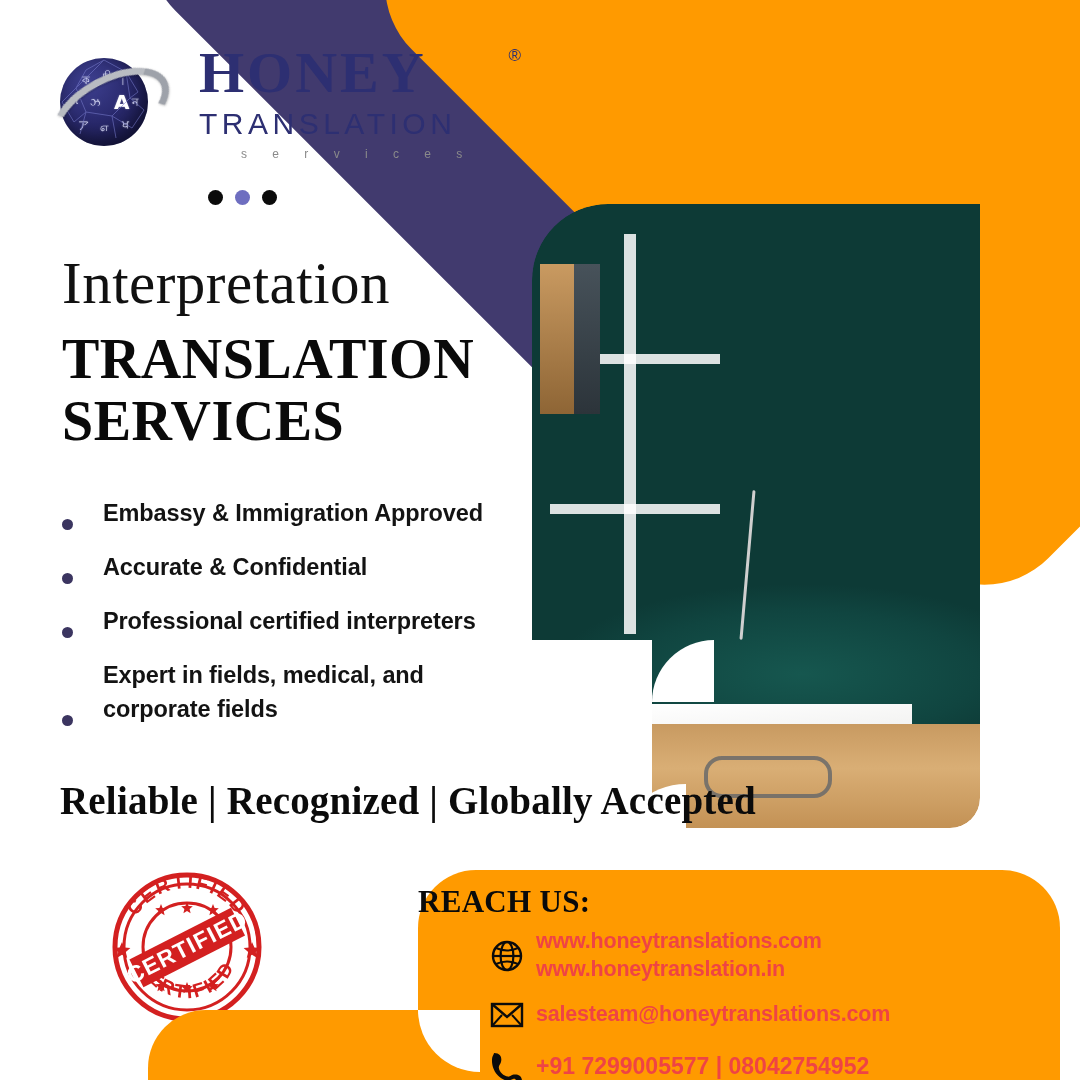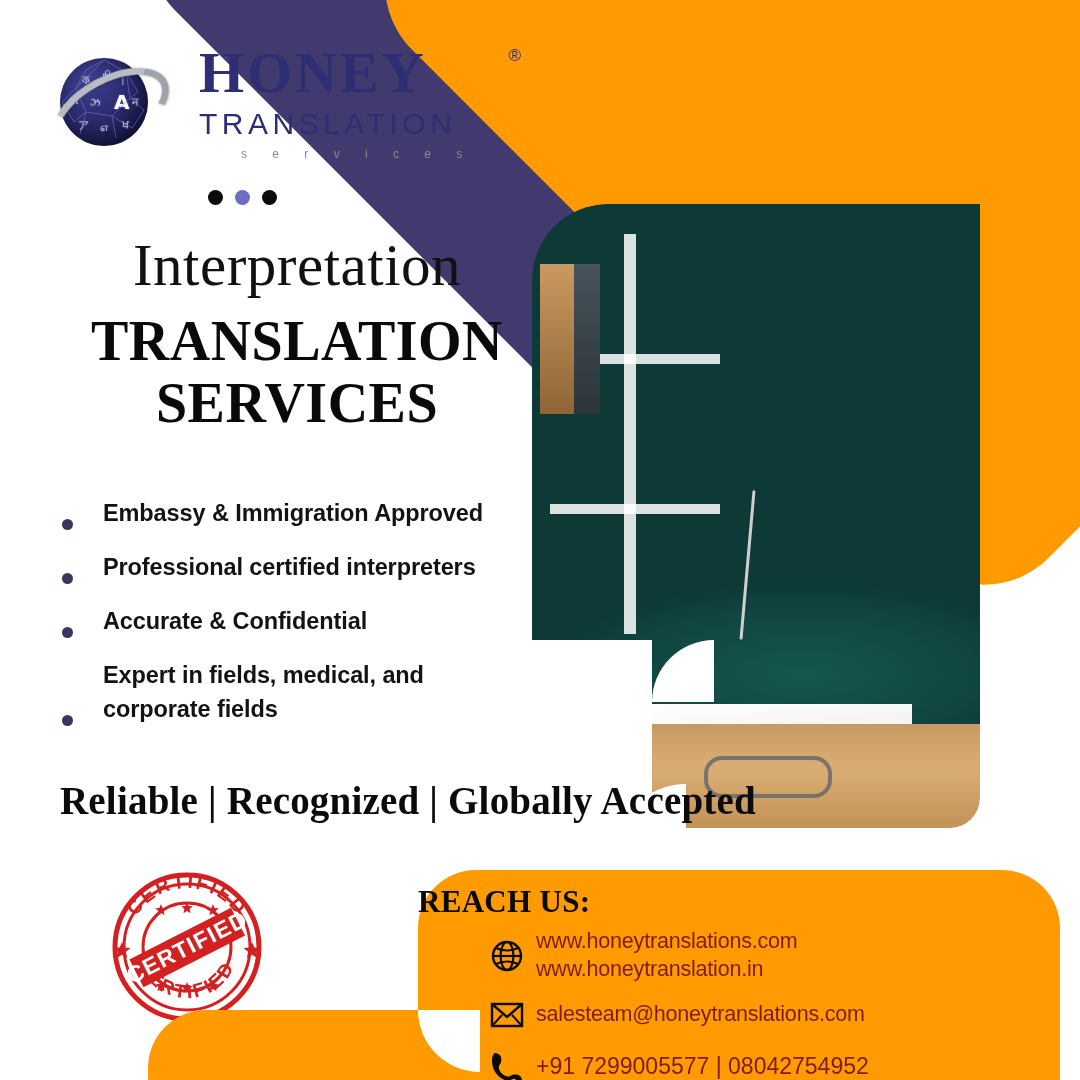--- a/index.html
+++ b/index.html
@@ -177,21 +177,21 @@
   }
   .logo-services{
     font-family:"Liberation Sans", sans-serif;
     font-size:12px;letter-spacing:11px;color:#8a8a8a;margin-top:6px;padding-left:42px;
   }
   .dots{position:absolute;left:208px;top:190px;display:flex;gap:12px;align-items:center;}
   .dot{width:15px;height:15px;border-radius:50%;background:#0b0b0b;}
   .dot.mid{background:#6e6ec0;}
 
   
-  .headline{position:absolute;left:62px;top:236px;width:470px;text-align:center;}
+  .headline{position:absolute;left:62px;top:254px;width:470px;}
   .h-script{
     font-family:"Liberation Serif", serif;
     font-weight:400;
     font-size:59px;
     color:#111111;
     letter-spacing:.5px;
     line-height:1;
   }
   .h-bold{
     font-family:"Liberation Serif", serif;
@@ -261,23 +261,23 @@
     font-size:31px;
     color:#0a0a0a;
     letter-spacing:.3px;
   }
   .contact-list{position:absolute;left:490px;top:928px;width:560px;}
   .contact-row{display:flex;align-items:center;margin-bottom:12px;}
   .c-icon{flex:0 0 auto;width:46px;height:40px;display:flex;align-items:center;justify-content:flex-start;}
   .c-icon svg{display:block;}
   .c-text{
     font-family:"Liberation Sans", sans-serif;
-    font-weight:400;
+    font-weight:700;
     font-size:21.5px;
-    color:#7f1d1d;
+    color:#ef4444;
     line-height:1.28;
     letter-spacing:-.2px;
   }
   .c-text .line{display:block;}
   .phone-row .c-text{font-size:23px;letter-spacing:0;}
   :root{
     --orange:#FF9A00;
     --purple:#413A6E;
   }
 </style>
@@ -351,25 +351,25 @@
     <div class="h-bold" style="margin-top:-4px;">SERVICES</div>
   </div>
 
   <div class="bullets">
     <div class="bullet-row">
       <span class="bullet-dot"></span>
       <span class="bullet-text">Embassy &amp; Immigration Approved</span>
     </div>
     <div class="bullet-row">
       <span class="bullet-dot"></span>
-      <span class="bullet-text">Professional certified interpreters</span>
+      <span class="bullet-text">Accurate &amp; Confidential</span>
     </div>
     <div class="bullet-row">
       <span class="bullet-dot"></span>
-      <span class="bullet-text">Accurate &amp; Confidential</span>
+      <span class="bullet-text">Professional certified interpreters</span>
     </div>
     <div class="bullet-row">
       <span class="bullet-dot"></span>
       <span class="bullet-text" style="max-width:360px;">Expert in fields, medical, and corporate fields</span>
     </div>
   </div>
 
   <div class="tagline">Reliable  |  Recognized  |  Globally Accepted</div>
 
   <div class="stamp">

